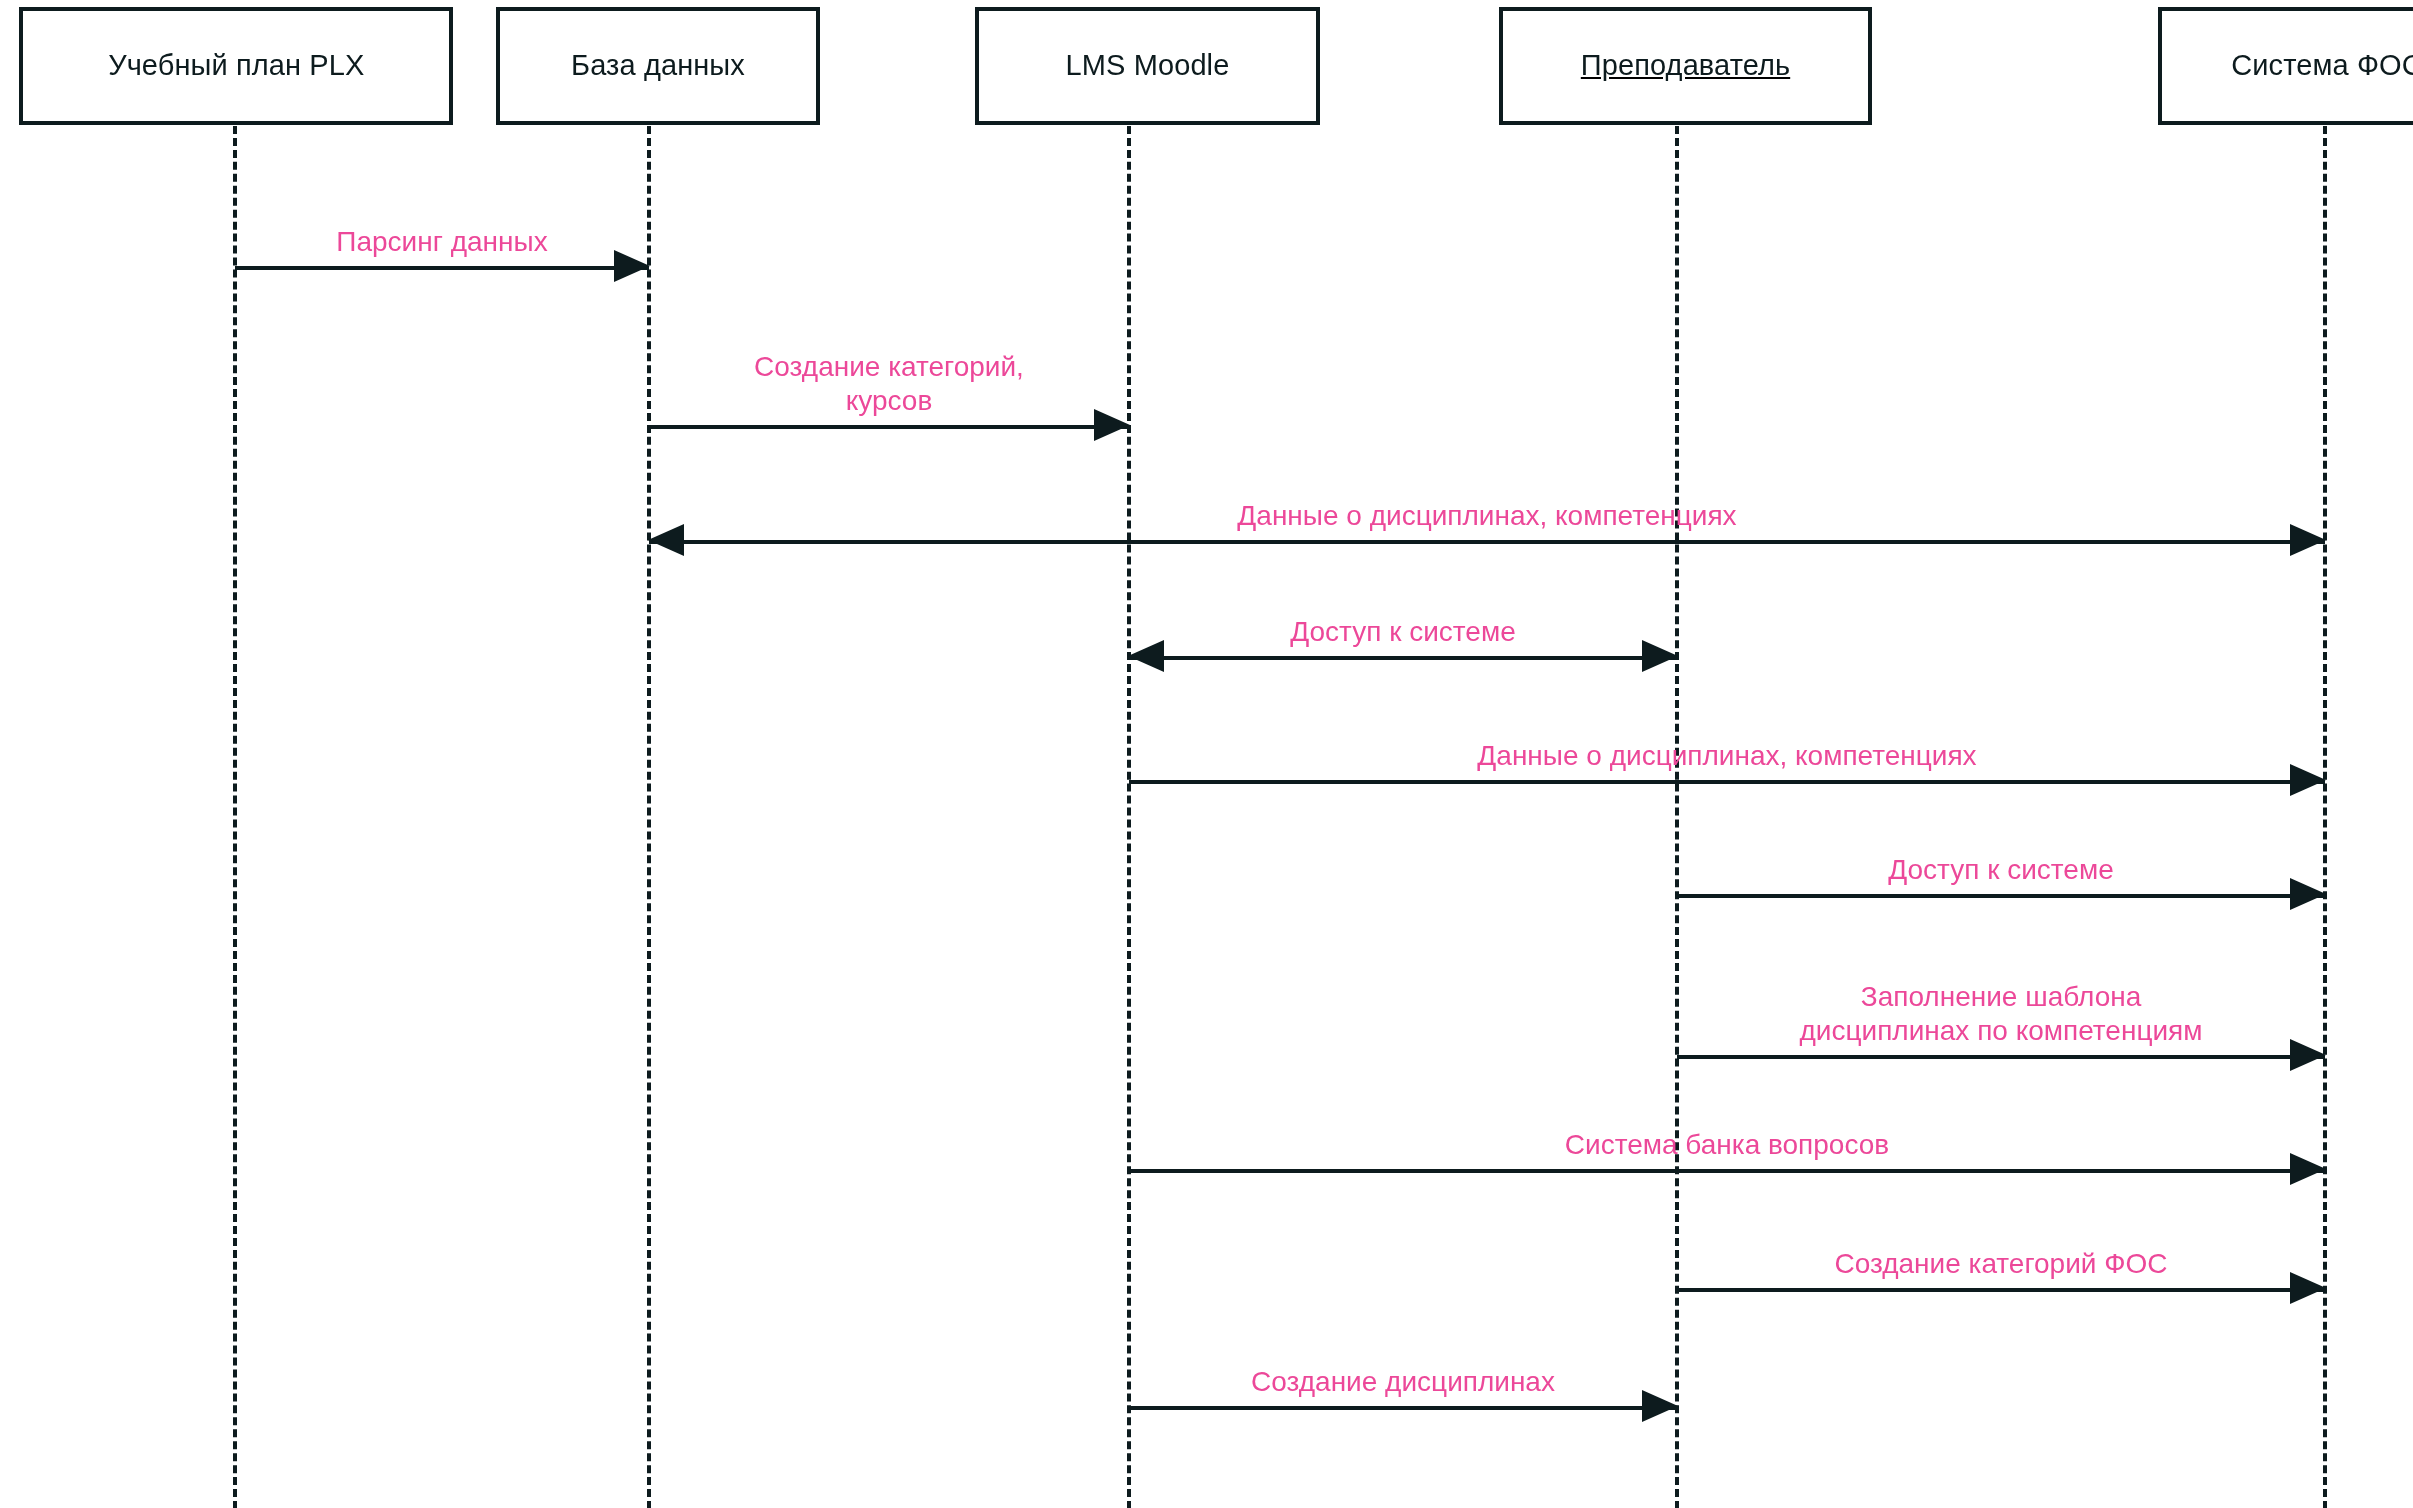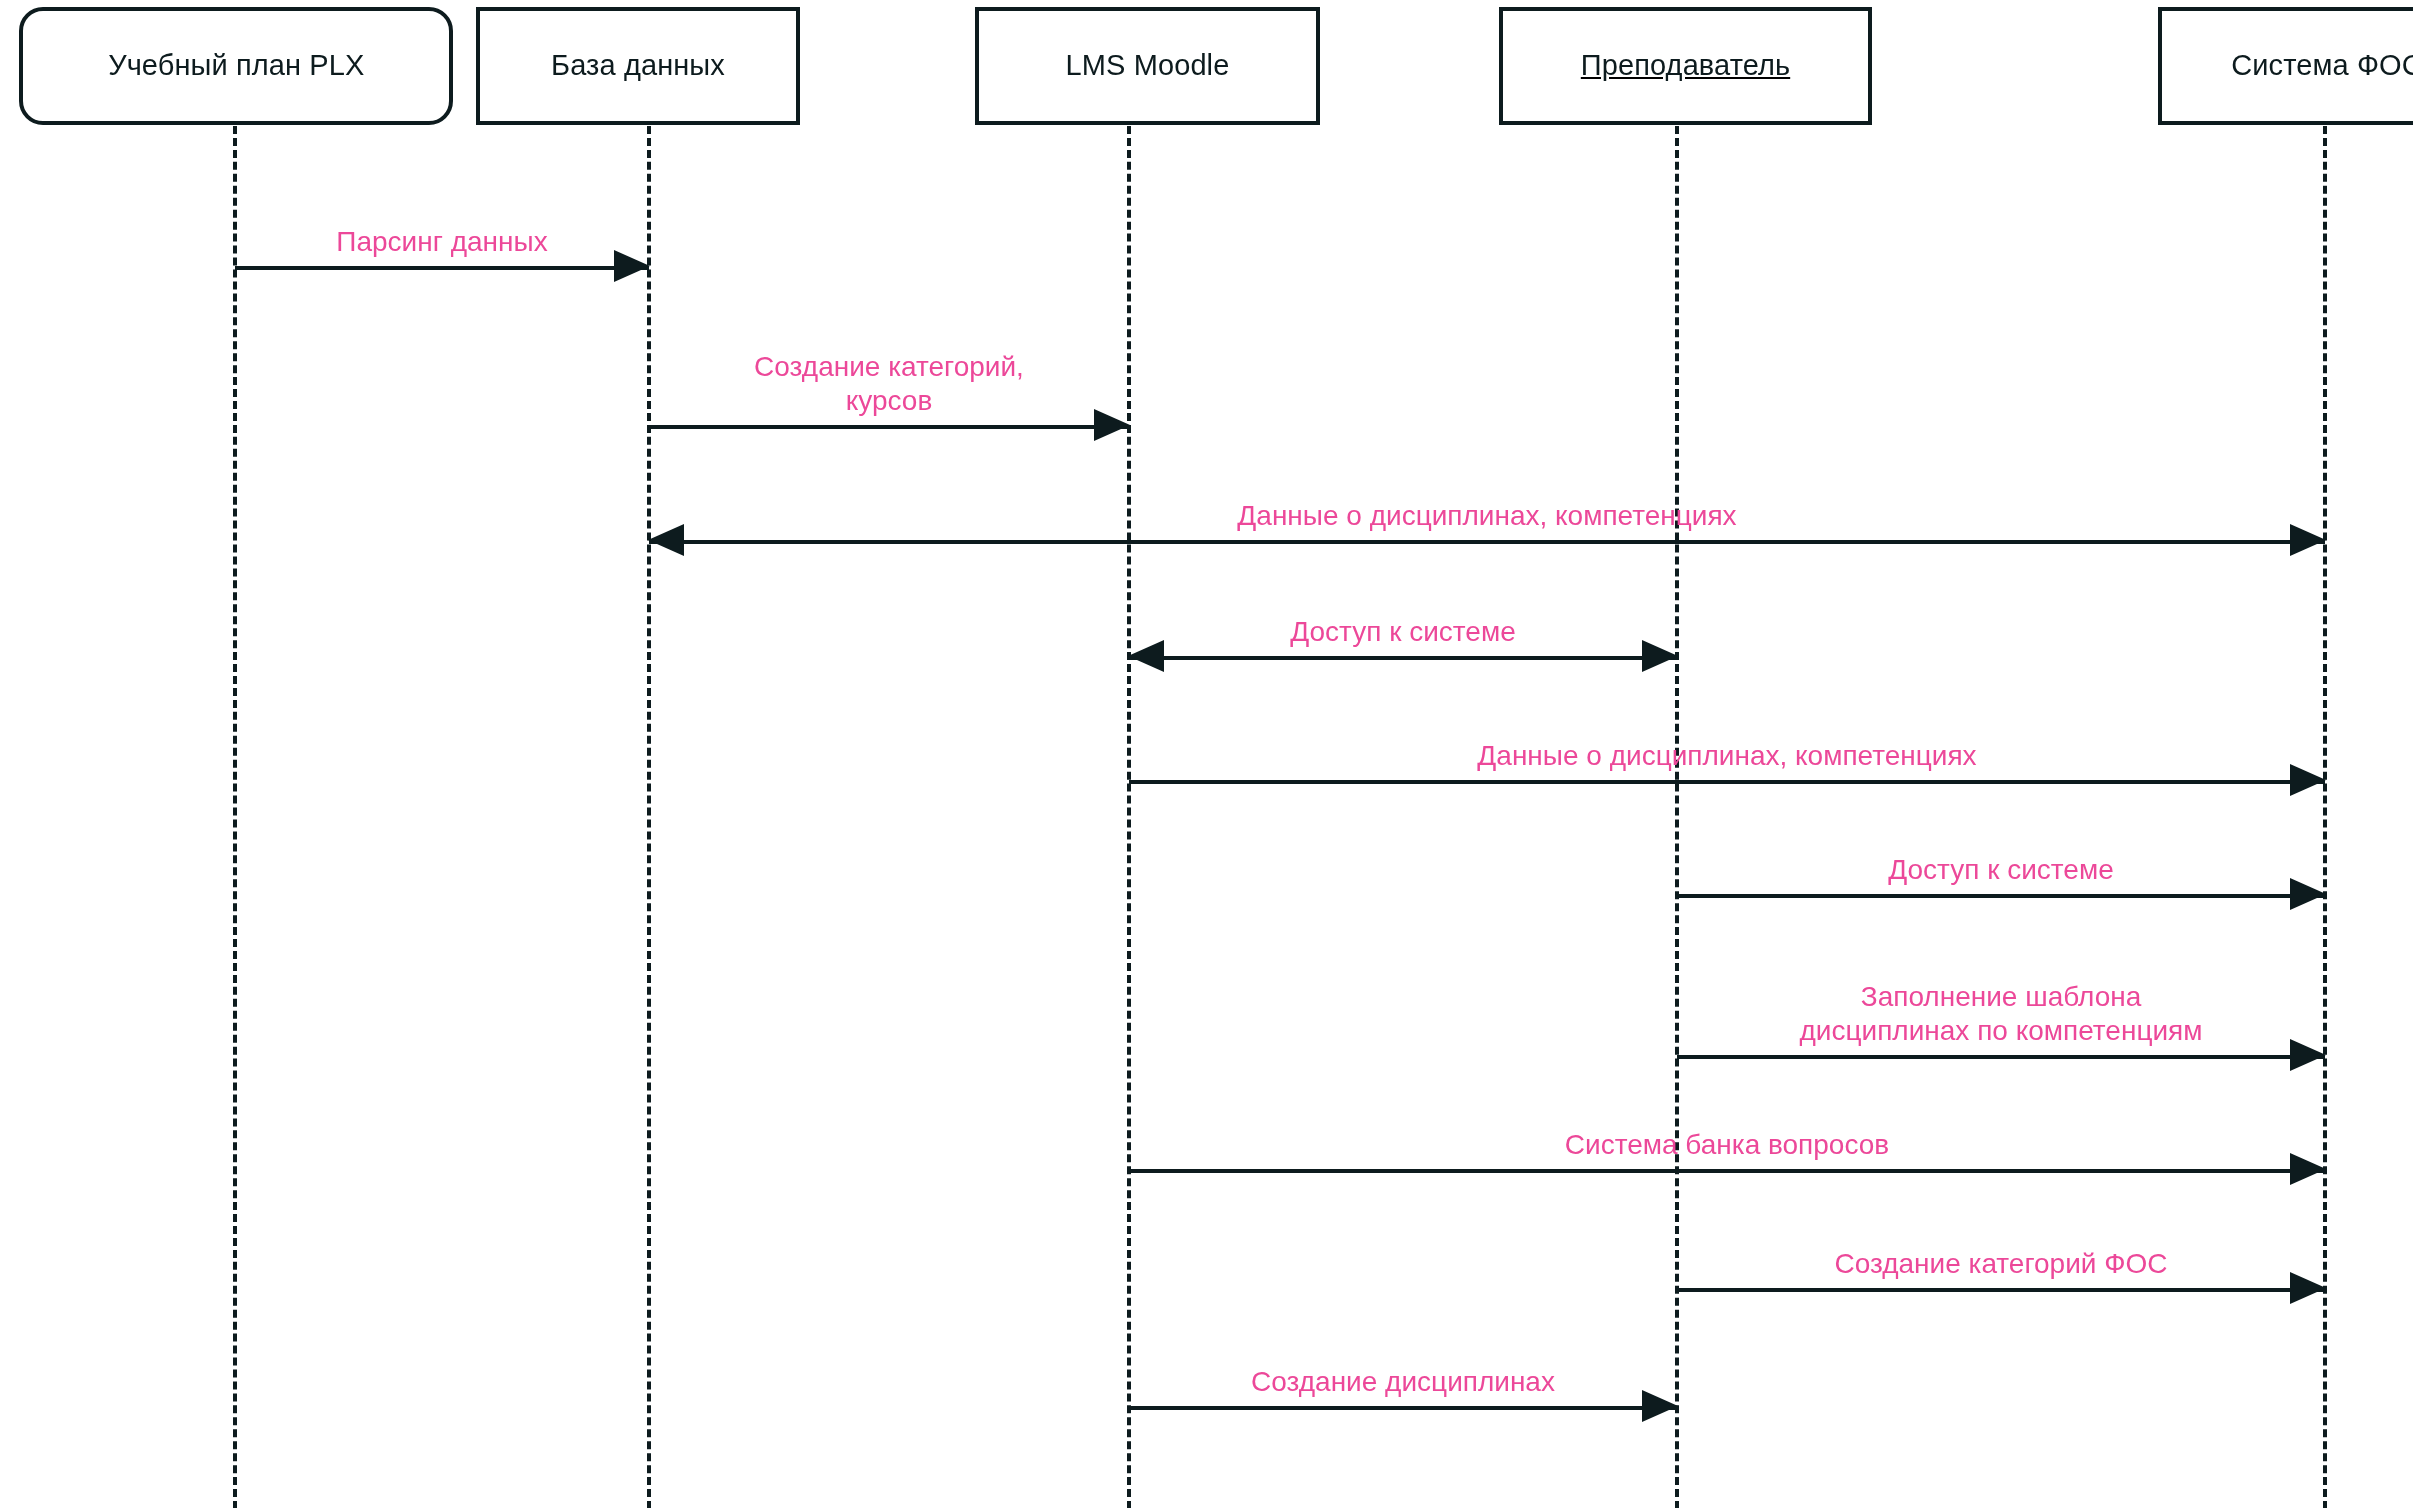--- a/index.html
+++ b/index.html
@@ -85,24 +85,24 @@
 
 <div id="stage">
   <div id="lifelines-layer">
       <div class="lifeline" style="left: 233px; top: 126px; height: 1383px;"></div>
       <div class="lifeline" style="left: 647px; top: 126px; height: 1383px;"></div>
       <div class="lifeline" style="left: 1127px; top: 126px; height: 1383px;"></div>
       <div class="lifeline" style="left: 1675px; top: 126px; height: 1383px;"></div>
       <div class="lifeline" style="left: 2323px; top: 126px; height: 1383px;"></div>
     </div>
   <div id="participants-layer">
-      <div class="participant" style="left: 19.3px; top: 7.2px; width: 434px; height: 118px; border-radius: 24px;">
+      <div class="participant" style="left: 19.3px; top: 7.2px; width: 434px; height: 118px;">
         <span class="participant-label">Учебный план PLX</span>
       </div>
-      <div class="participant" style="left: 476px; top: 7.2px; width: 324px; height: 118px;">
+      <div class="participant" style="left: 496px; top: 7.2px; width: 324px; height: 118px;">
         <span class="participant-label">База данных</span>
       </div>
       <div class="participant" style="left: 975px; top: 7.2px; width: 345px; height: 118px;">
         <span class="participant-label">LMS Moodle</span>
       </div>
       <div class="participant" style="left: 1499px; top: 7.2px; width: 373px; height: 118px; text-decoration: underline;">
         <span class="participant-label">Преподаватель</span>
       </div>
       <div class="participant" style="left: 2158px; top: 7.2px; width: 338px; height: 118px;">
         <span class="participant-label">Система ФОС</span>

